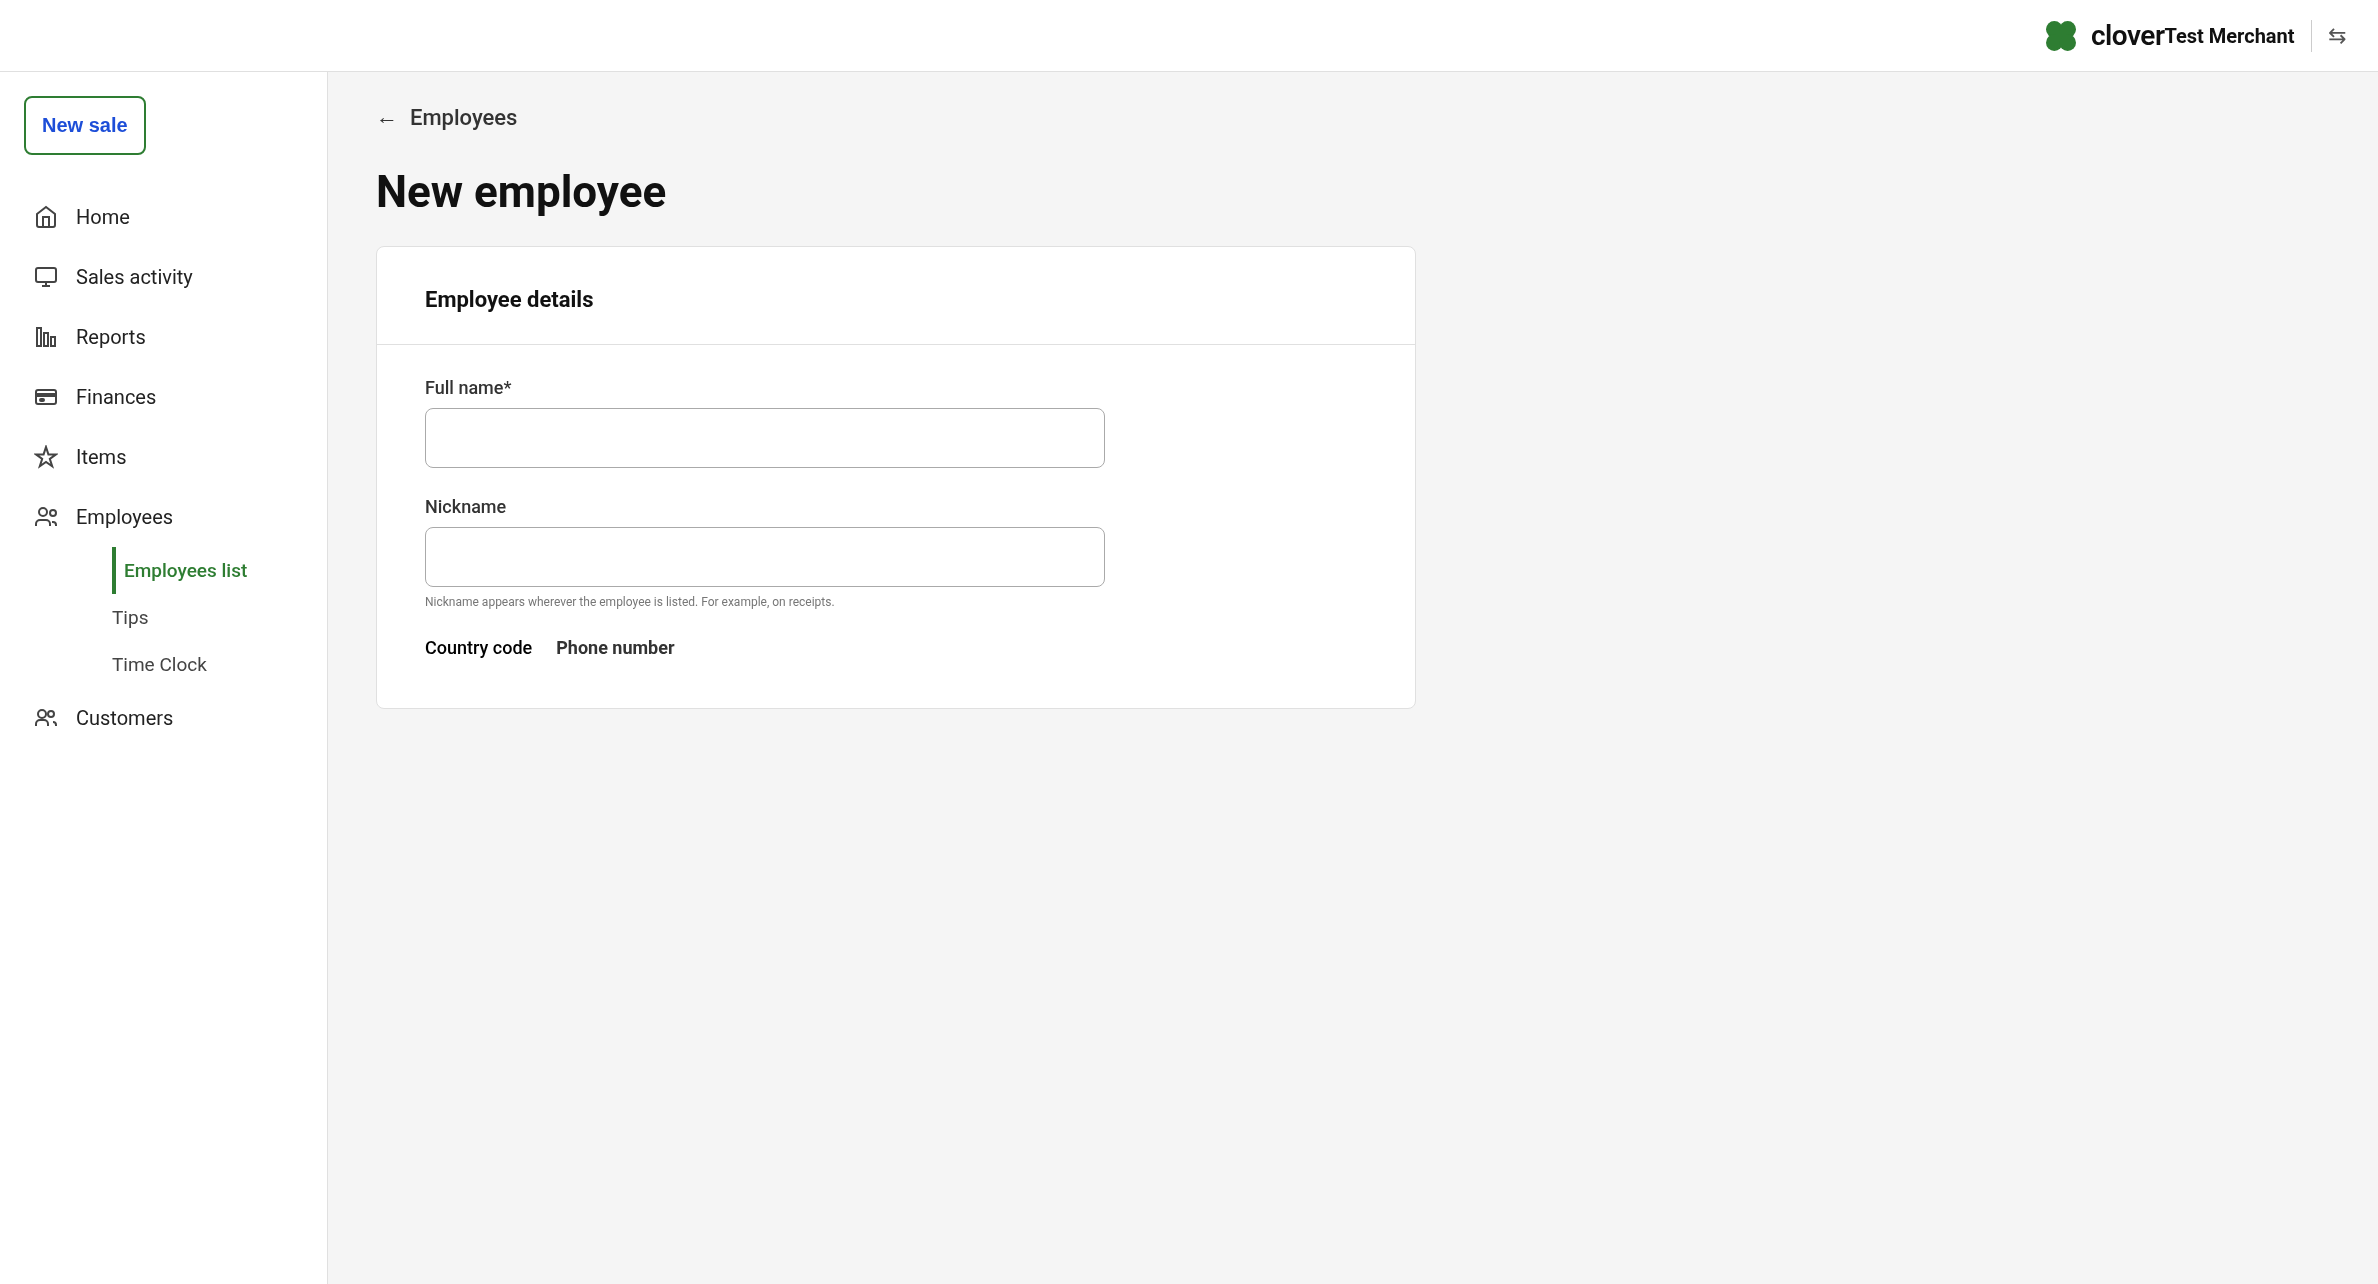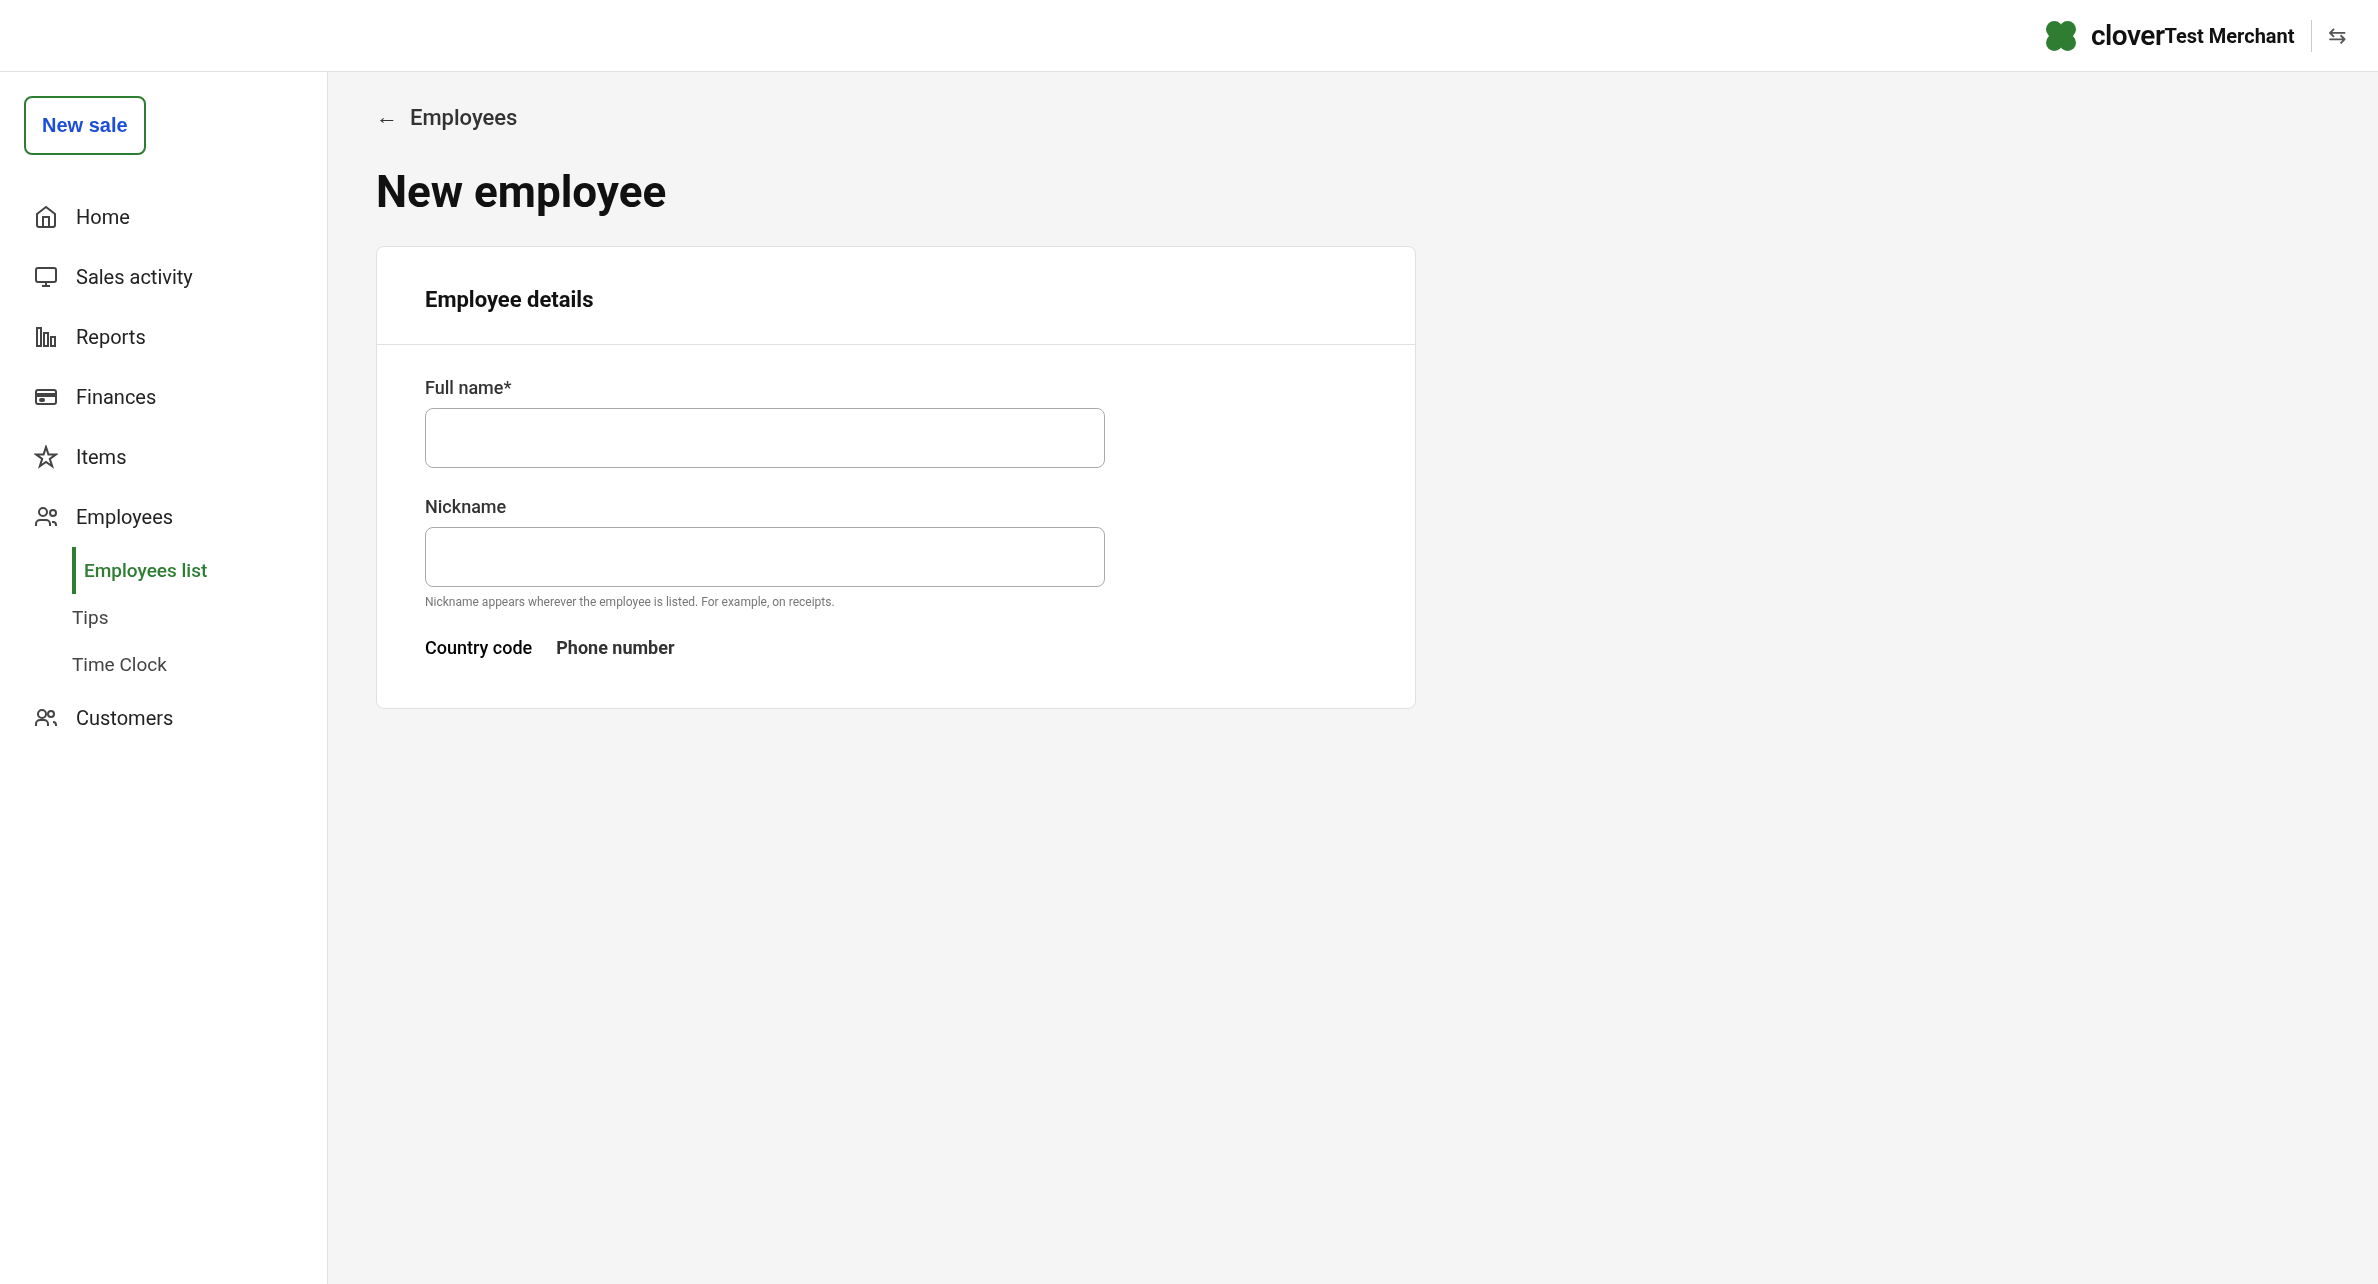--- a/index.html
+++ b/index.html
@@ -100,21 +100,21 @@
     .nav-icon {
       width: 28px;
       height: 28px;
       flex-shrink: 0;
       display: flex;
       align-items: center;
       justify-content: center;
     }
 
     .sub-nav {
-      padding-left: 72px;
+      padding-left: 112px;
     }
     .sub-nav-item {
       display: block;
       padding: 12px 28px 12px 0;
       font-size: 19px;
       color: #444;
       cursor: pointer;
     }
     .sub-nav-item.active {
       color: #2e7d32;

